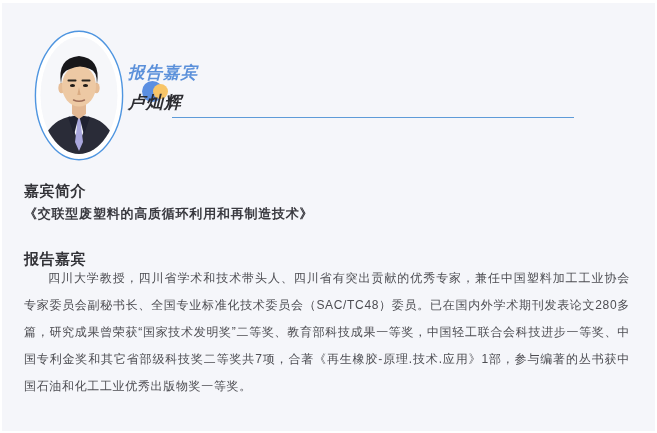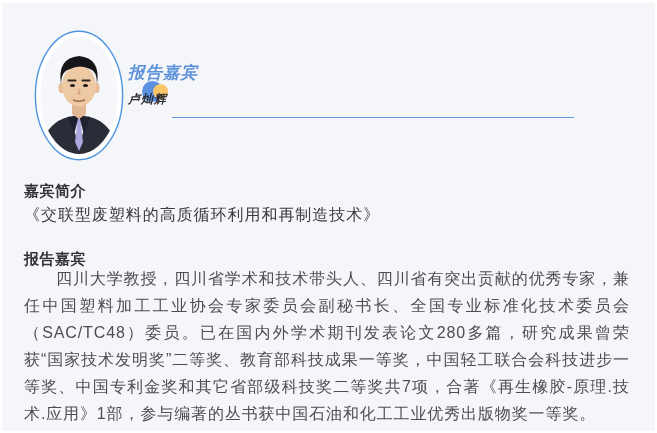--- a/index.html
+++ b/index.html
@@ -33,45 +33,45 @@
   .header-area {
     position: absolute; left: 126px; right: 0; top: 59px;
     font-style: italic;
   }
   .section-title {
     font-size: 16.5px; font-weight: bold;
     color: #5b90da; letter-spacing: 1px;
   }
   .speaker-name {
     margin-top: 7px;
-    font-size: 12px; font-weight: bold;
+    font-size: 17px; font-weight: bold;
     color: #2c2c31; letter-spacing: 1px;
   }
   .divider {
     position: absolute; left: 170px; top: 114px;
     width: 402px; height: 1px;
     background: #5e9bd8;
   }
   
   .label {
     position: absolute; left: 22px;
     font-size: 15px; font-weight: bold;
     color: #323237; letter-spacing: 0.5px;
   }
   .report-label { top: 179px; }
   .report-title {
     position: absolute; left: 22px; top: 202px;
-    font-size: 16px; font-weight: 400;
+    font-size: 13px; font-weight: 700;
     color: #3a3a40; letter-spacing: 0.06em;
   }
   .bio-label { top: 247px; }
   .bio-text {
     position: absolute; left: 22px; top: 262px;
     width: 606px;
-    font-size: 16px; line-height: 27px;
+    font-size: 12px; line-height: 27px;
     color: #4d4d52;
     letter-spacing: 0.055em;
     text-align: justify;
     text-indent: 2em;
   }
 </style>
 </head>
 <body>
 
 <div class="page">

